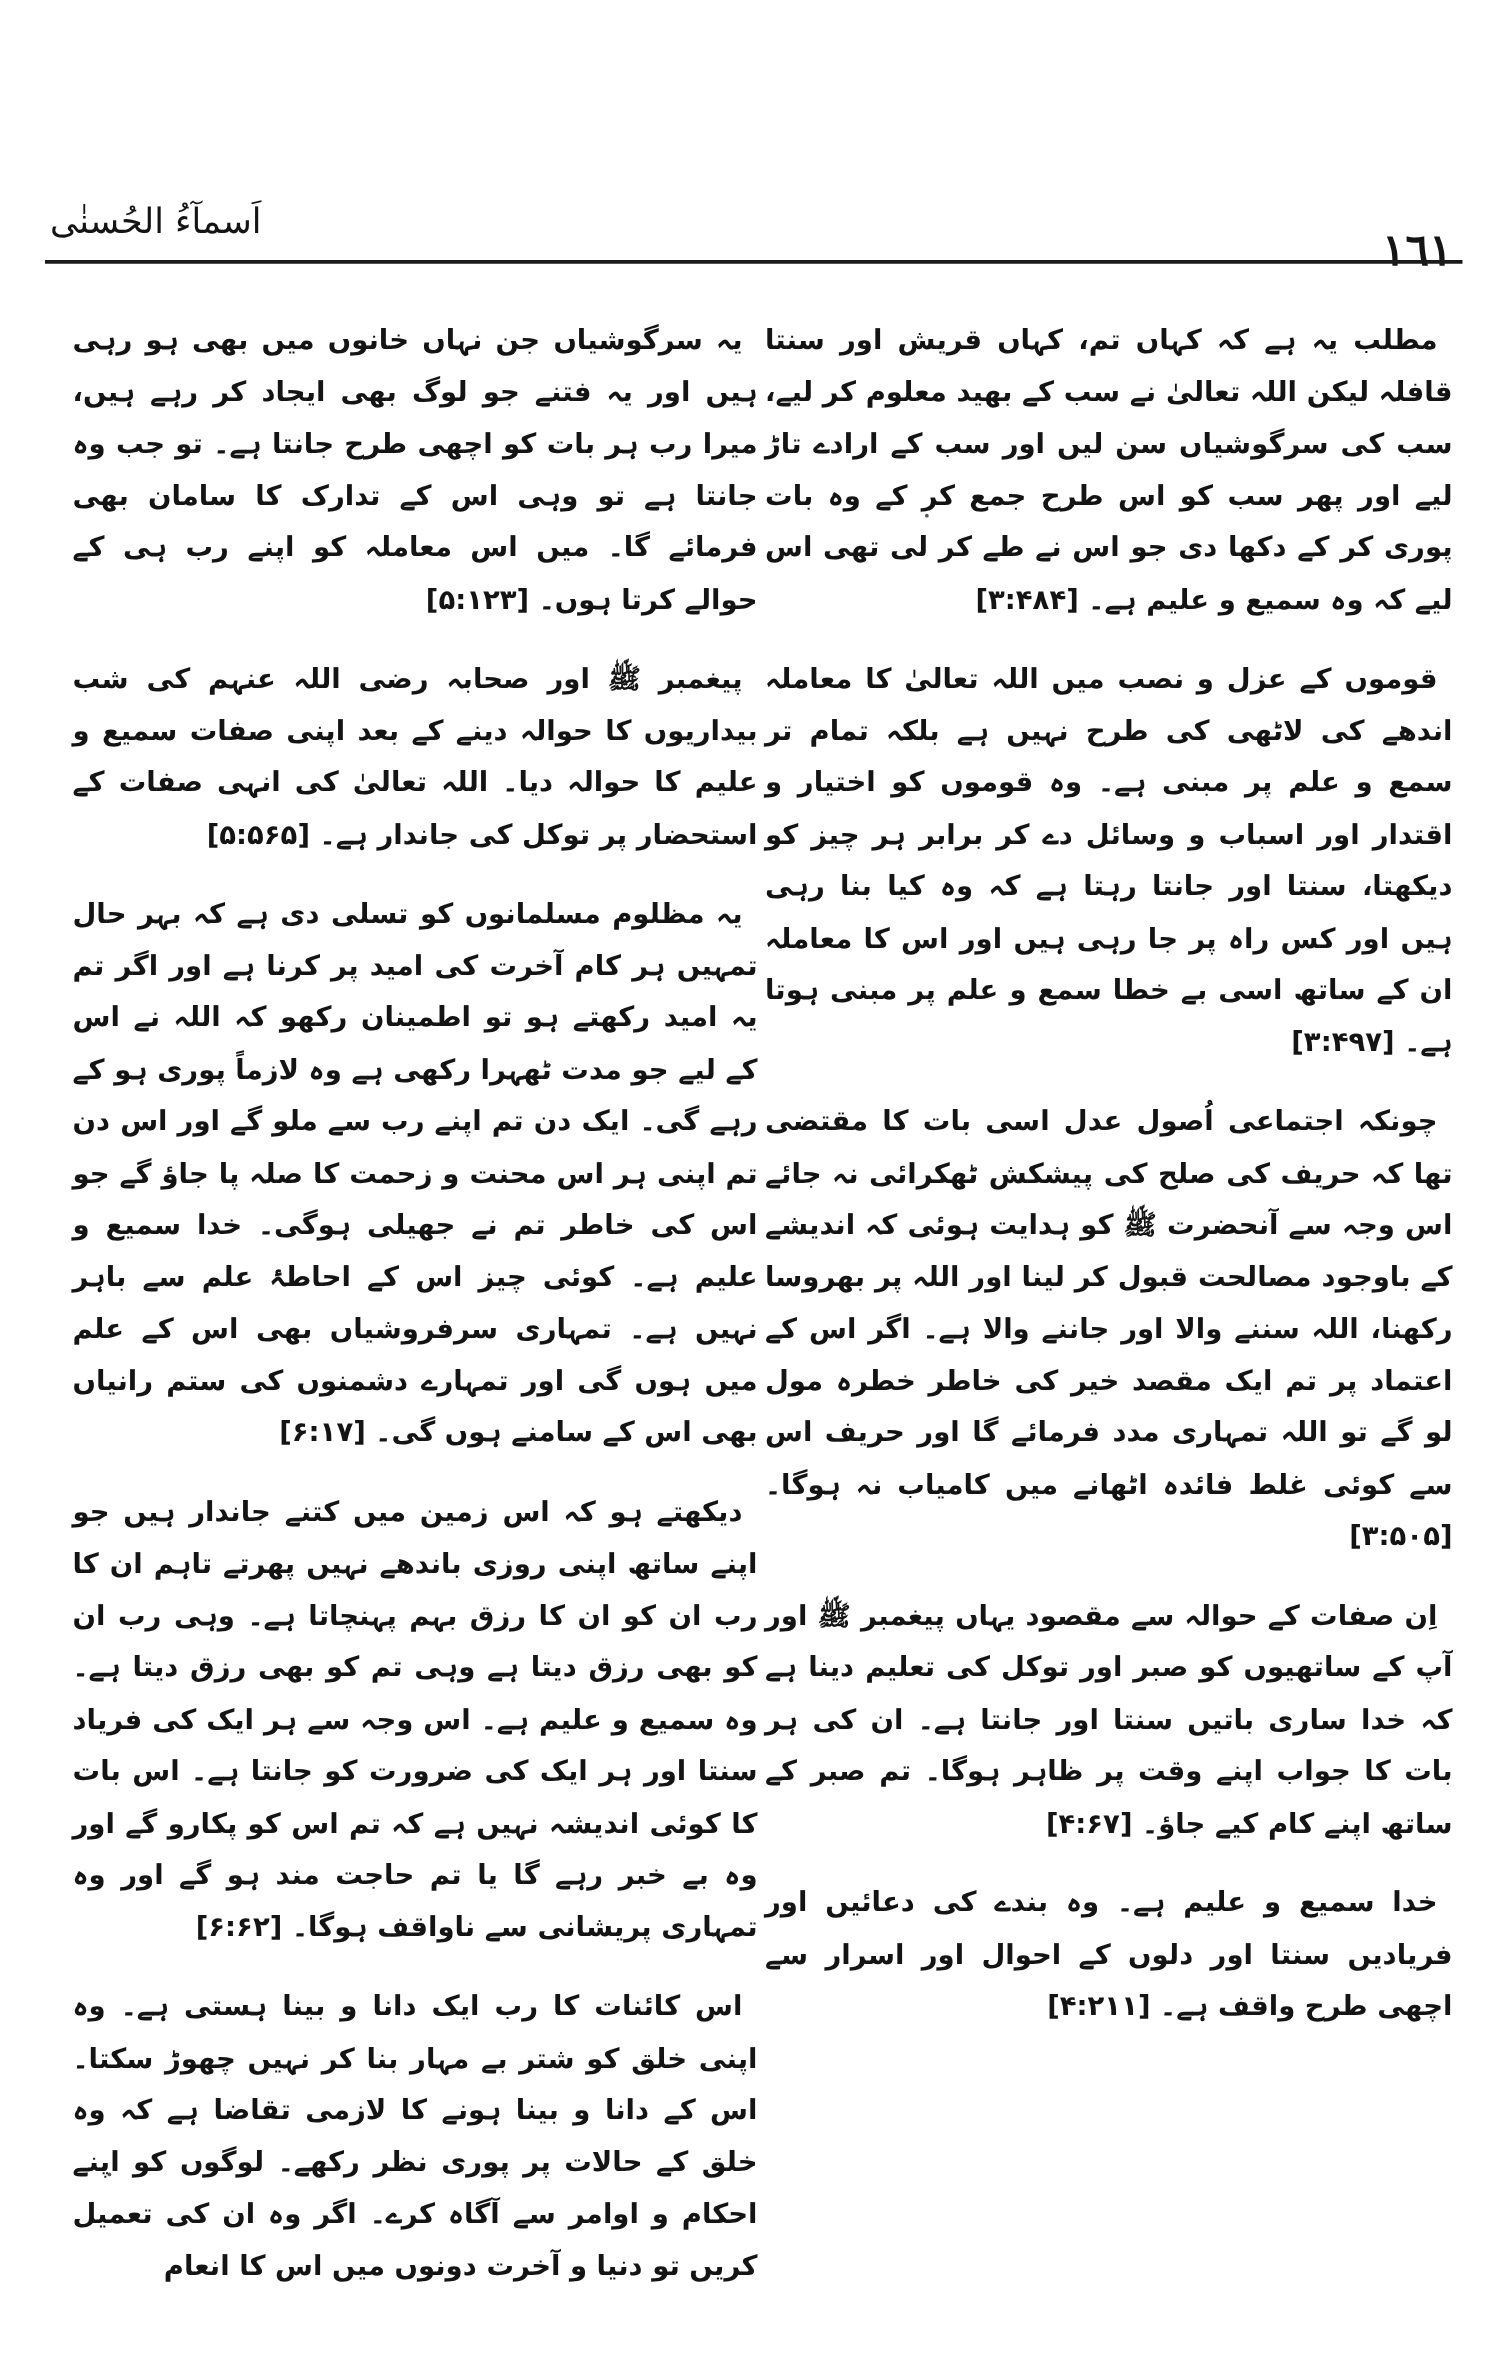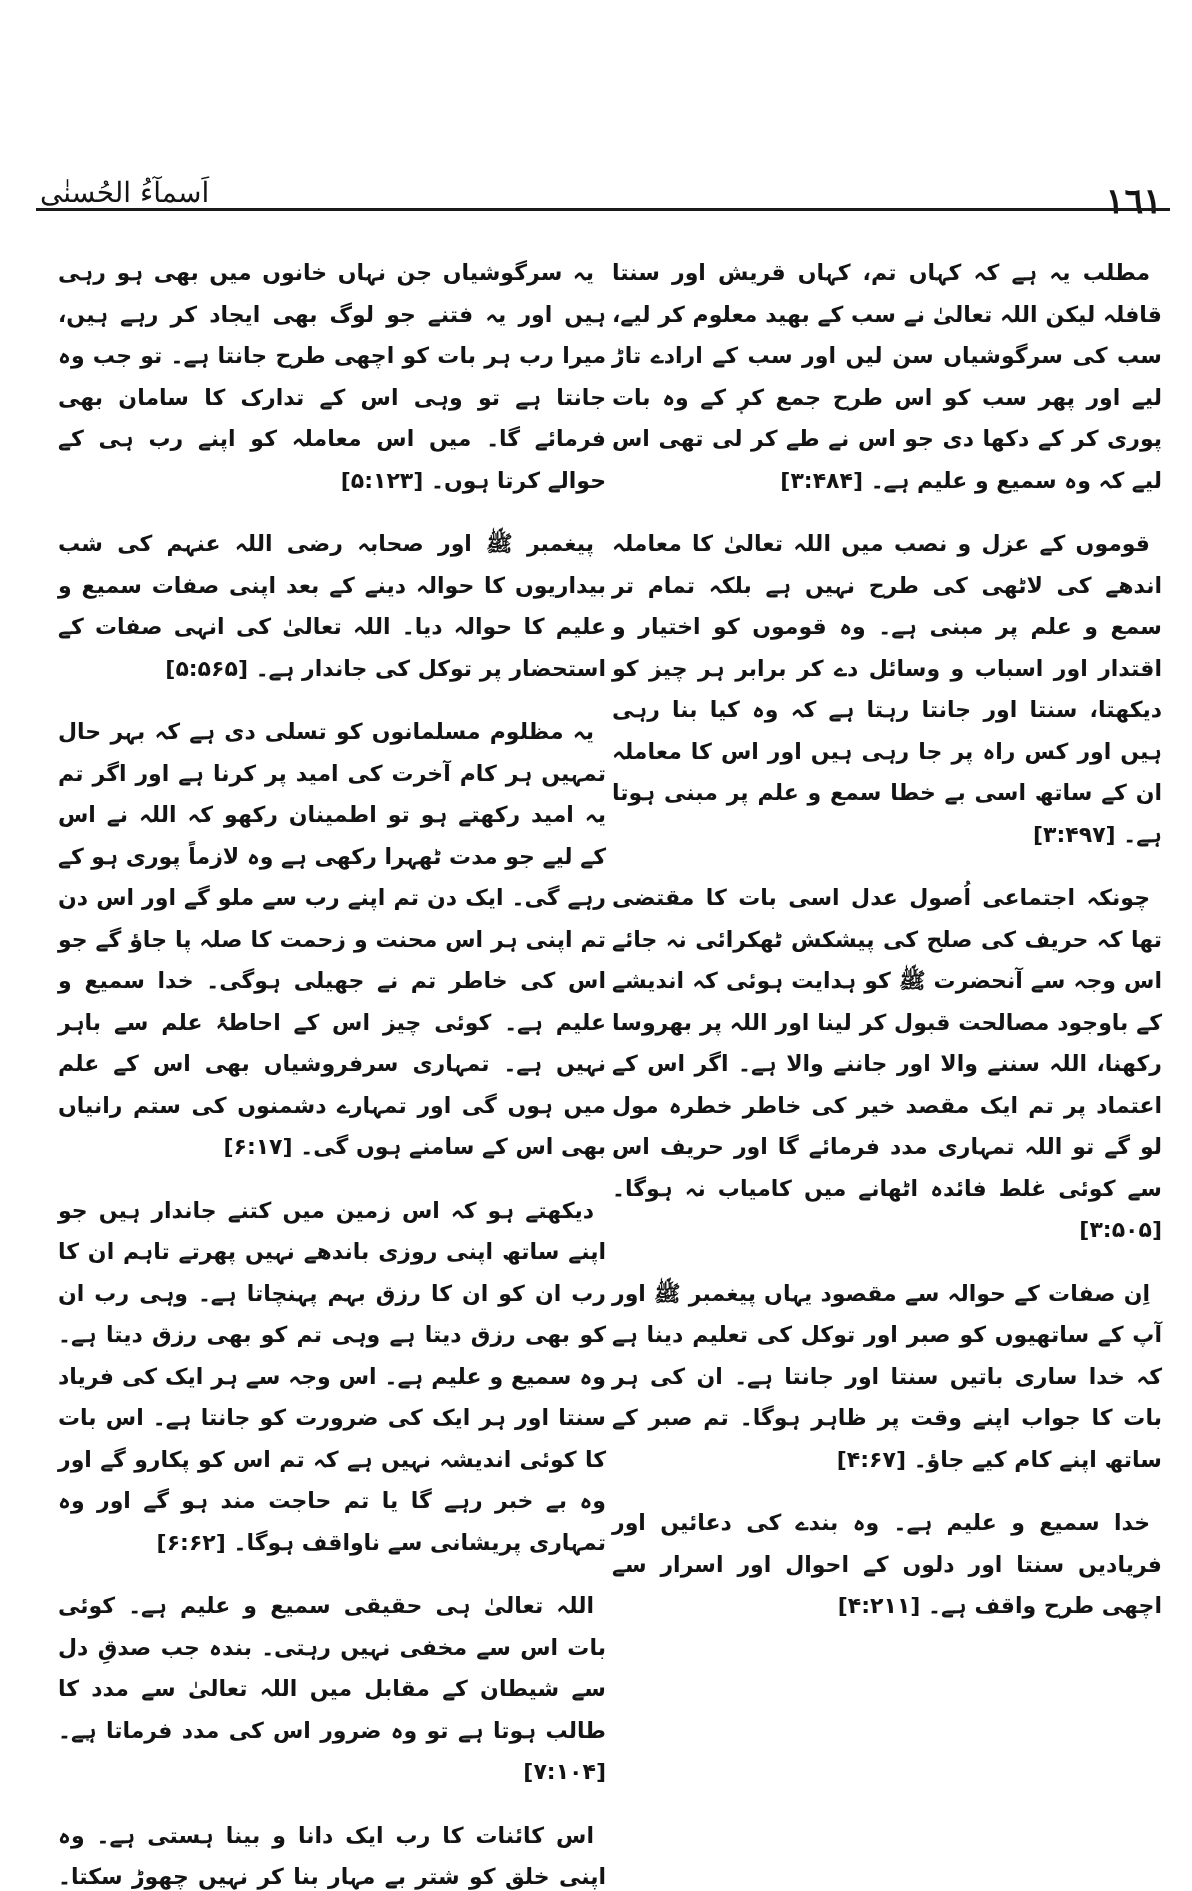--- a/index.html
+++ b/index.html
@@ -11,21 +11,20 @@
     position: absolute; left: 36px; top: 160px; width: 1134px; height: 50px;
     direction: rtl;
   }
   .page-number {
     position: absolute; right: 8px; top: 20px; font-size: 35px; font-weight: bold;
     font-family: "DejaVu Serif", serif;
   }
   .running-title {
     position: absolute; left: 4px; top: 0px; font-size: 28px;
     font-family: "DejaVu Serif", serif;
-    margin-top: 16px;
   }
   .header-rule {
     position: absolute; left: 36px; top: 208px; width: 1134px; height: 3px;
     background: #1b1b1b;
   }
   .column {
     position: absolute; top: 238px; direction: rtl; text-align: justify;
     font-size: 22px; line-height: 41.5px;
   }
   .col-right { left: 612px; width: 550px; }
@@ -49,18 +48,17 @@
   <p class="para"><span>چونکہ اجتماعی اُصول عدل اسی بات کا مقتضی تھا کہ حریف کی صلح کی پیشکش ٹھکرائی نہ جائے اس وجہ سے آنحضرت ﷺ کو ہدایت ہوئی کہ اندیشے کے باوجود مصالحت قبول کر لینا اور اللہ پر بھروسا رکھنا، اللہ سننے والا اور جاننے والا ہے۔ اگر اس کے اعتماد پر تم ایک مقصد خیر کی خاطر خطرہ مول لو گے تو اللہ تمہاری مدد فرمائے گا اور حریف اس سے کوئی غلط فائدہ اٹھانے میں کامیاب نہ ہوگا۔</span> <span class="ref">[۳:۵۰۵]</span></p>
   <p class="para"><span>اِن صفات کے حوالہ سے مقصود یہاں پیغمبر ﷺ اور آپ کے ساتھیوں کو صبر اور توکل کی تعلیم دینا ہے کہ خدا ساری باتیں سنتا اور جانتا ہے۔ ان کی ہر بات کا جواب اپنے وقت پر ظاہر ہوگا۔ تم صبر کے ساتھ اپنے کام کیے جاؤ۔</span> <span class="ref">[۴:۶۷]</span></p>
   <p class="para"><span>خدا سمیع و علیم ہے۔ وہ بندے کی دعائیں اور فریادیں سنتا اور دلوں کے احوال اور اسرار سے اچھی طرح واقف ہے۔</span> <span class="ref">[۴:۲۱۱]</span></p>
 </div>
 
 <div class="column col-left">
   <p class="para"><span>یہ سرگوشیاں جن نہاں خانوں میں بھی ہو رہی ہیں اور یہ فتنے جو لوگ بھی ایجاد کر رہے ہیں، میرا رب ہر بات کو اچھی طرح جانتا ہے۔ تو جب وہ جانتا ہے تو وہی اس کے تدارک کا سامان بھی فرمائے گا۔ میں اس معاملہ کو اپنے رب ہی کے حوالے کرتا ہوں۔</span> <span class="ref">[۵:۱۲۳]</span></p>
   <p class="para"><span>پیغمبر ﷺ اور صحابہ رضی اللہ عنہم کی شب بیداریوں کا حوالہ دینے کے بعد اپنی صفات سمیع و علیم کا حوالہ دیا۔ اللہ تعالیٰ کی انہی صفات کے استحضار پر توکل کی جاندار ہے۔</span> <span class="ref">[۵:۵۶۵]</span></p>
   <p class="para"><span>یہ مظلوم مسلمانوں کو تسلی دی ہے کہ بہر حال تمہیں ہر کام آخرت کی امید پر کرنا ہے اور اگر تم یہ امید رکھتے ہو تو اطمینان رکھو کہ اللہ نے اس کے لیے جو مدت ٹھہرا رکھی ہے وہ لازماً پوری ہو کے رہے گی۔ ایک دن تم اپنے رب سے ملو گے اور اس دن تم اپنی ہر اس محنت و زحمت کا صلہ پا جاؤ گے جو اس کی خاطر تم نے جھیلی ہوگی۔ خدا سمیع و علیم ہے۔ کوئی چیز اس کے احاطۂ علم سے باہر نہیں ہے۔ تمہاری سرفروشیاں بھی اس کے علم میں ہوں گی اور تمہارے دشمنوں کی ستم رانیاں بھی اس کے سامنے ہوں گی۔</span> <span class="ref">[۶:۱۷]</span></p>
   <p class="para"><span>دیکھتے ہو کہ اس زمین میں کتنے جاندار ہیں جو اپنے ساتھ اپنی روزی باندھے نہیں پھرتے تاہم ان کا رب ان کو ان کا رزق بہم پہنچاتا ہے۔ وہی رب ان کو بھی رزق دیتا ہے وہی تم کو بھی رزق دیتا ہے۔ وہ سمیع و علیم ہے۔ اس وجہ سے ہر ایک کی فریاد سنتا اور ہر ایک کی ضرورت کو جانتا ہے۔ اس بات کا کوئی اندیشہ نہیں ہے کہ تم اس کو پکارو گے اور وہ بے خبر رہے گا یا تم حاجت مند ہو گے اور وہ تمہاری پریشانی سے ناواقف ہوگا۔</span> <span class="ref">[۶:۶۲]</span></p>
-  <p class="para"><span>اللہ تعالیٰ ہی حقیقی سمیع و علیم ہے۔ کوئی بات اس سے مخفی نہیں رہتی۔ بندہ جب صدقِ دل سے شیطان کے مقابل میں اللہ تعالیٰ سے مدد کا طالب ہوتا ہے تو وہ ضرور اس کی مدد فرماتا ہے۔</span> <span class="ref">[۷:۱۰۴]</span></p>
   <p class="para"><span>اس کائنات کا رب ایک دانا و بینا ہستی ہے۔ وہ اپنی خلق کو شتر بے مہار بنا کر نہیں چھوڑ سکتا۔ اس کے دانا و بینا ہونے کا لازمی تقاضا ہے کہ وہ خلق کے حالات پر پوری نظر رکھے۔ لوگوں کو اپنے احکام و اوامر سے آگاہ کرے۔ اگر وہ ان کی تعمیل کریں تو دنیا و آخرت دونوں میں اس کا انعام</span> <span class="ref"></span></p>
 </div>
 
 <span class="stray" style="left:86px; top:1738px;"></span>
 <span class="stray" style="left:740px; top:411px;"></span>
 
 </body></html>

